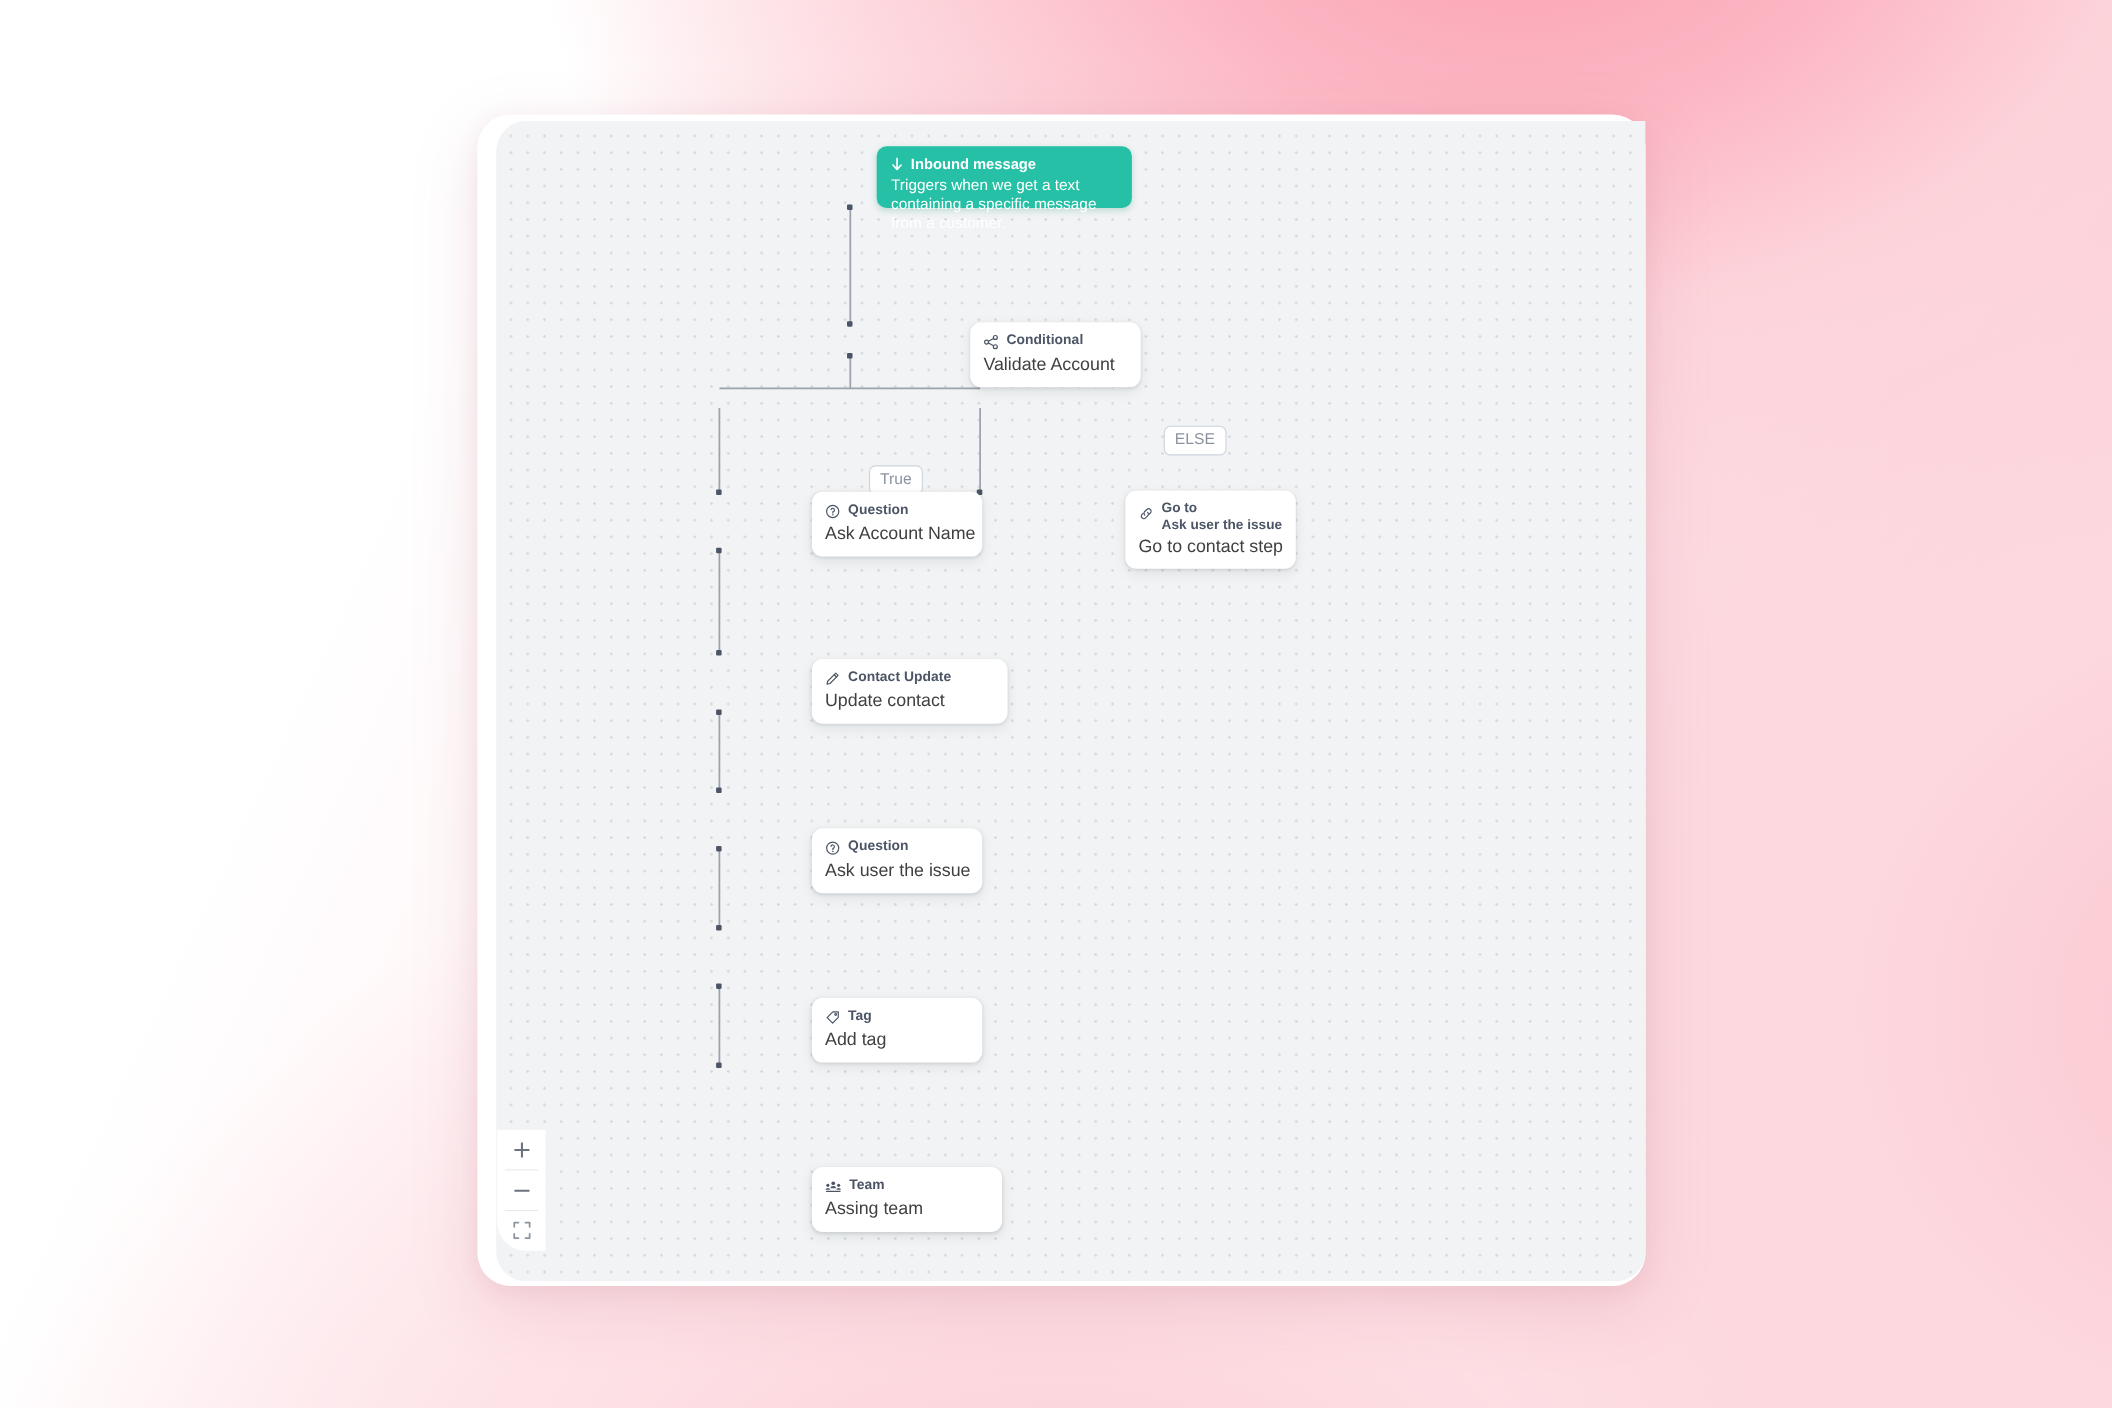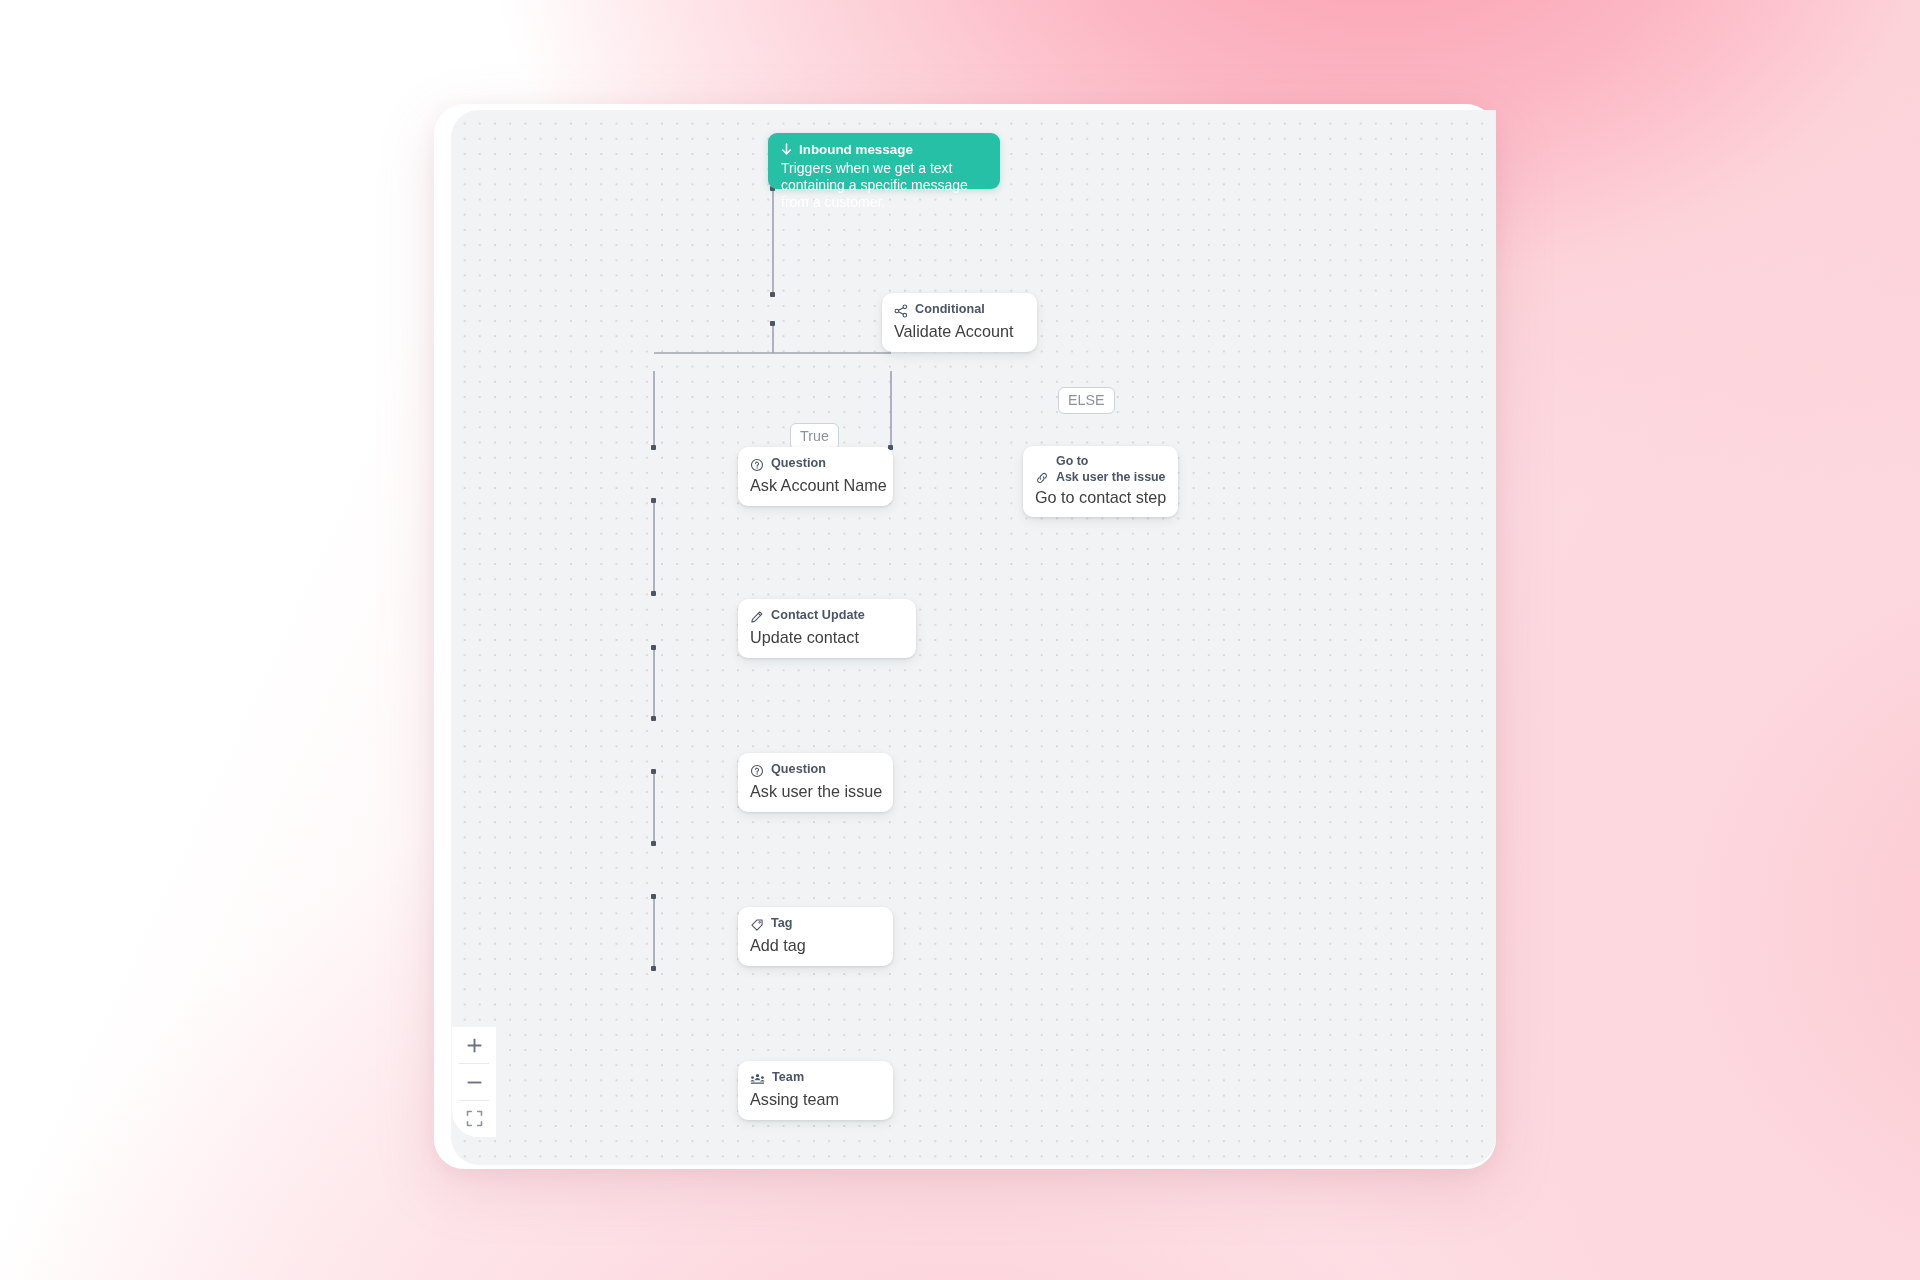--- a/index.html
+++ b/index.html
@@ -64,21 +64,21 @@
     font-size:16.2px;
     font-weight:400;
     line-height:1.3;
     white-space:nowrap;
   }
   .node-icon { display:inline-flex; flex:0 0 auto; }
 
   
   .trigger {
     position:absolute;
-    left:768px; top:133px;
+    left:797px; top:133px;
     width:232px; height:56px;
     background:#25c0a6;
     border-radius:9px;
     padding:9px 13px 0 13px;
     box-shadow:0 2px 6px rgba(20,140,120,0.22);
   }
   .trigger-head {
     display:flex; align-items:center; gap:7px;
     color:#ffffff; font-size:13.4px; font-weight:700; white-space:nowrap;
   }
@@ -98,21 +98,21 @@
     border:1.4px solid #cdd3db;
     border-radius:6px;
     color:#8b93a1;
     font-size:14.3px;
     line-height:1;
     padding:5px 9px 6px 9px;
     white-space:nowrap;
   }
 
   
-  .goto-head { display:flex; align-items:flex-end; gap:7px; }
+  .goto-head { display:flex; align-items:flex-start; gap:7px; }
   .goto-lines { display:flex; flex-direction:column; gap:1px; }
   .goto-l1 { color:#4b5565; font-size:12.4px; font-weight:700; line-height:1.22; white-space:nowrap; }
   .goto-l2 { color:#4b5565; font-size:12.4px; font-weight:700; line-height:1.22; white-space:nowrap; }
 
   
   .toolbar {
     position:absolute;
     left:452px; top:1027px;
     width:44px; height:110px;
     background:#ffffff;
@@ -280,21 +280,21 @@
           <path d="M8.1 2.2 L13.8 2.2 L13.8 7.9 L7.9 13.8 L2.2 8.1 Z"></path>
         </g>
         <circle cx="11.1" cy="4.9" r="0.95" fill="none" stroke="#4b5565" stroke-width="1.1"></circle>
       </svg>
     </span>
     <span>Tag</span>
   </div>
   <div class="node-title">Add tag</div>
 </div>
 
-<div class="node" style="left:738px; top:1061px; width:155px;">
+<div class="node" style="left:738px; top:1061px; width:173px;">
   <div class="node-head">
     <span class="node-icon">
       <svg width="15" height="14" viewBox="0 0 18 16">
         <g fill="#4b5565">
           <circle cx="9" cy="4.0" r="2.0"></circle>
           <path d="M5.6 9.6 a3.5 3.5 0 0 1 6.8 0 Z"></path>
           <circle cx="3.1" cy="6.3" r="1.7"></circle>
           <path d="M0.4 11.1 a2.9 2.9 0 0 1 5.4 0 Z"></path>
           <circle cx="14.9" cy="6.3" r="1.7"></circle>
           <path d="M12.2 11.1 a2.9 2.9 0 0 1 5.4 0 Z"></path>

